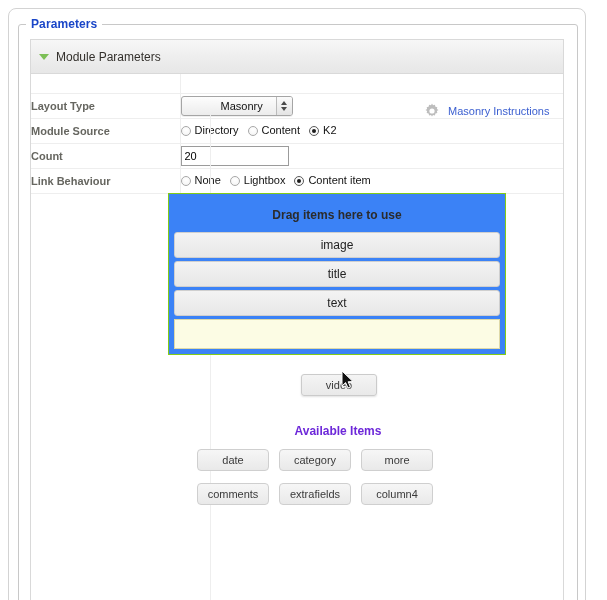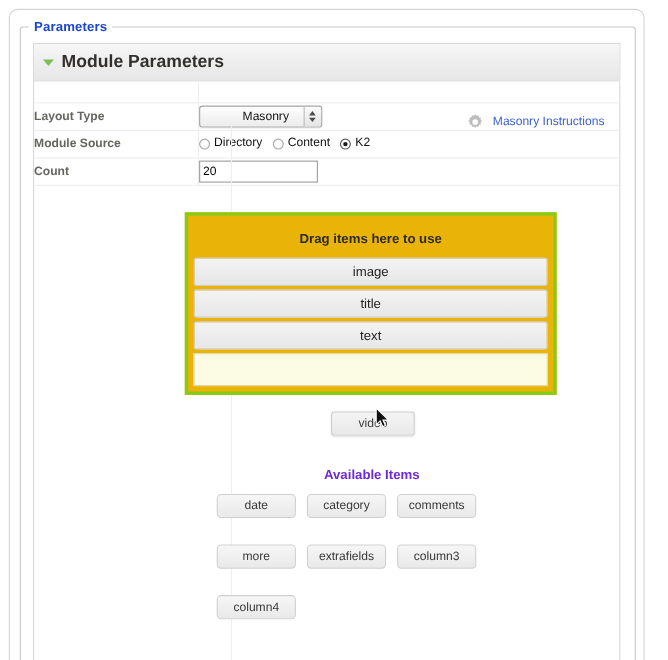--- a/index.html
+++ b/index.html
@@ -77,22 +77,22 @@
   }
   .toggle-arrow {
     width: 0; height: 0;
     border-left: 5px solid transparent;
     border-right: 5px solid transparent;
     border-top: 6px solid #7cbf56;
     margin-right: 7px;
     margin-top: 1px;
   }
   .panel-title {
-    font-size: 16px;
-    font-weight: bold;
+    font-size: 12px;
+    font-weight: normal;
     color: #33302c;
   }
 
   
   table.admintable {
     width: 100%;
     border-collapse: collapse;
     table-layout: fixed;
   }
   table.admintable td {
@@ -219,22 +219,22 @@
   
   .drag-area {
     position: absolute;
     left: 168px;
     top: 193px;
     width: 340px;
     padding-left: 0;
   }
   .drop-box {
     width: 338px;
-    border: 3px solid #84cc16;
-    background: #eab308;
+    border: 1px solid #84cc16;
+    background: #3b82f6;
     padding: 5px;
     box-sizing: border-box;
   }
   .drop-title {
     text-align:center;
     font-size: 12px;
     font-weight: bold;
     color: #2b2b2b;
     padding: 9px 0 10px 0;
   }
@@ -293,21 +293,21 @@
   .available-title {
     text-align:center;
     font-size: 12px;
     font-weight: bold;
     color:#6d28d9;
     margin-bottom: 11px;
   }
   .chip-grid {
     display:flex;
     flex-wrap: wrap;
-    gap: 24px 10px;
+    gap: 12px 10px;
     padding-left: 29px;
     width: 300px;
   }
   .chip {
     width: 72px;
     height: 22px;
     border: 1px solid #cfcfcf;
     border-radius: 4px;
     background: linear-gradient(to bottom, #f6f6f6 0%, #e9e9e9 100%);
     display:flex;
@@ -389,20 +389,39 @@
 
       <tr>
         <td class="key">Count</td>
         <td class="val">
           <div class="row-flex">
             <input class="count-input" type="text" value="20" style="">
           </div>
         </td>
       </tr>
 
+      <tr>
+        <td class="key">Link Behaviour</td>
+        <td class="val">
+          <div class="radio-group">
+            <label class="radio-item">
+              <span class="radio"></span>
+              <span class="radio-label">None</span>
+            </label>
+            <label class="radio-item">
+              <span class="radio"></span>
+              <span class="radio-label">Lightbox</span>
+            </label>
+            <label class="radio-item">
+              <span class="radio checked"></span>
+              <span class="radio-label">Content item</span>
+            </label>
+          </div>
+        </td>
+      </tr>
     </tbody>
       </table>
 
     <div class="col-rule"></div>
   </div>
 
   <div class="gear-wrap">
     <svg class="gear-icon" viewBox="0 0 16 16">
       <path fill="#bdbdbd" d="M8 0.6l1 1.6 1.9-.4.5 1.9 1.9.5-.4 1.9 1.6 1-1.6 1 .4 1.9-1.9.5-.5 1.9-1.9-.4-1 1.6-1-1.6-1.9.4-.5-1.9-1.9-.5.4-1.9-1.6-1 1.6-1-.4-1.9 1.9-.5.5-1.9 1.9.4z"></path>
       <circle cx="8" cy="8" r="2.6" fill="#ffffff"></circle>
@@ -423,21 +442,20 @@
   <div class="drag-helper">video</div>
   <svg class="cursor-arrow" viewBox="0 0 14 20">
     <path d="M1 1 L1 16 L4.6 12.6 L7 18 L9.4 16.9 L7.1 11.8 L12 11.6 Z" fill="#111111" stroke="#ffffff" stroke-width="1"></path>
   </svg>
 
   <div class="available-wrap">
     <div class="available-title">Available Items</div>
     <div class="chip-grid">
       <div class="chip">date</div>
       <div class="chip">category</div>
+      <div class="chip">more</div>
       <div class="chip">comments</div>
-      <div class="chip">more</div>
       <div class="chip">extrafields</div>
-      <div class="chip">column3</div>
       <div class="chip">column4</div>
     </div>
   </div>
 
 </div>
 
 </body></html>

